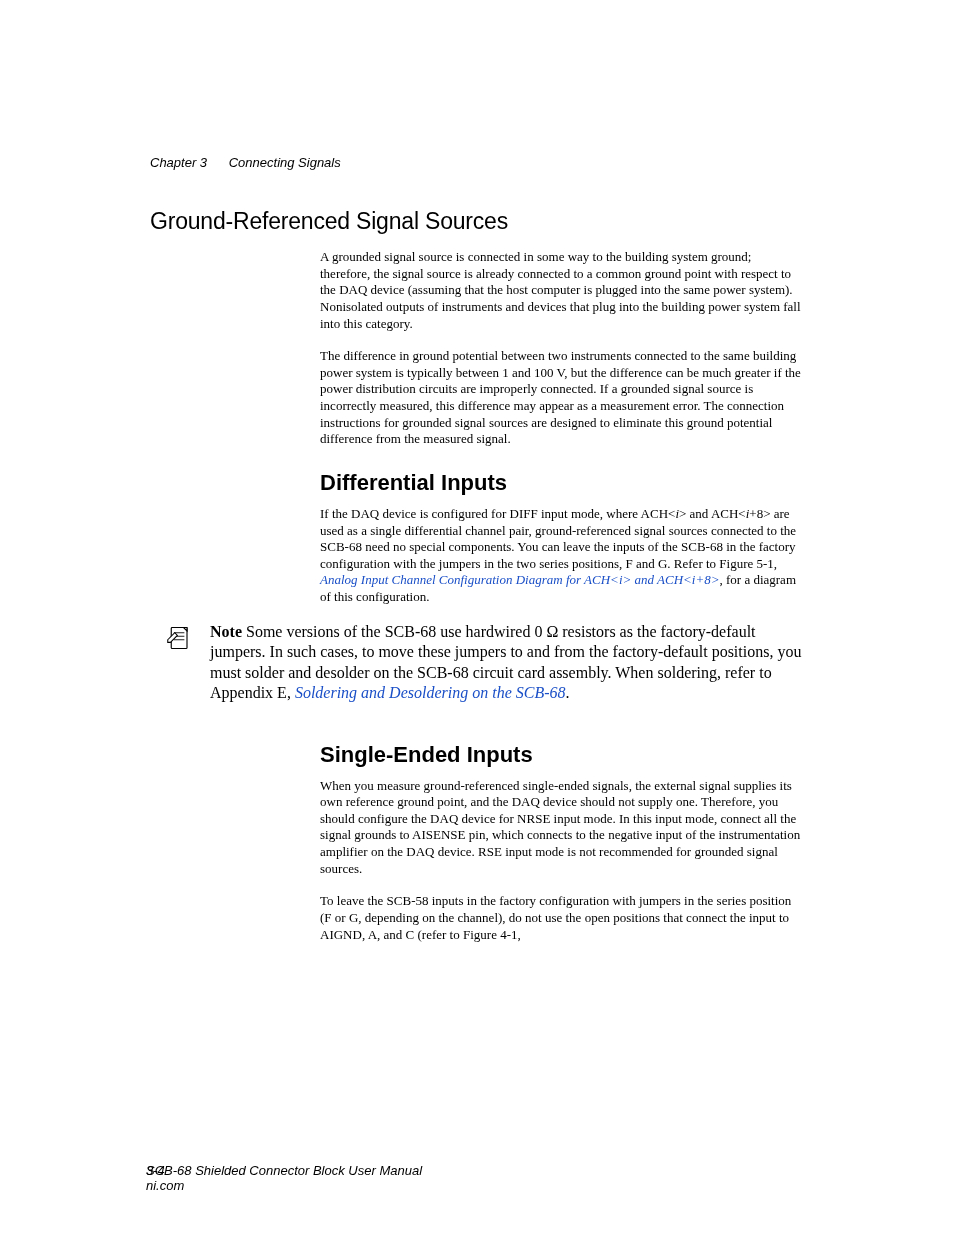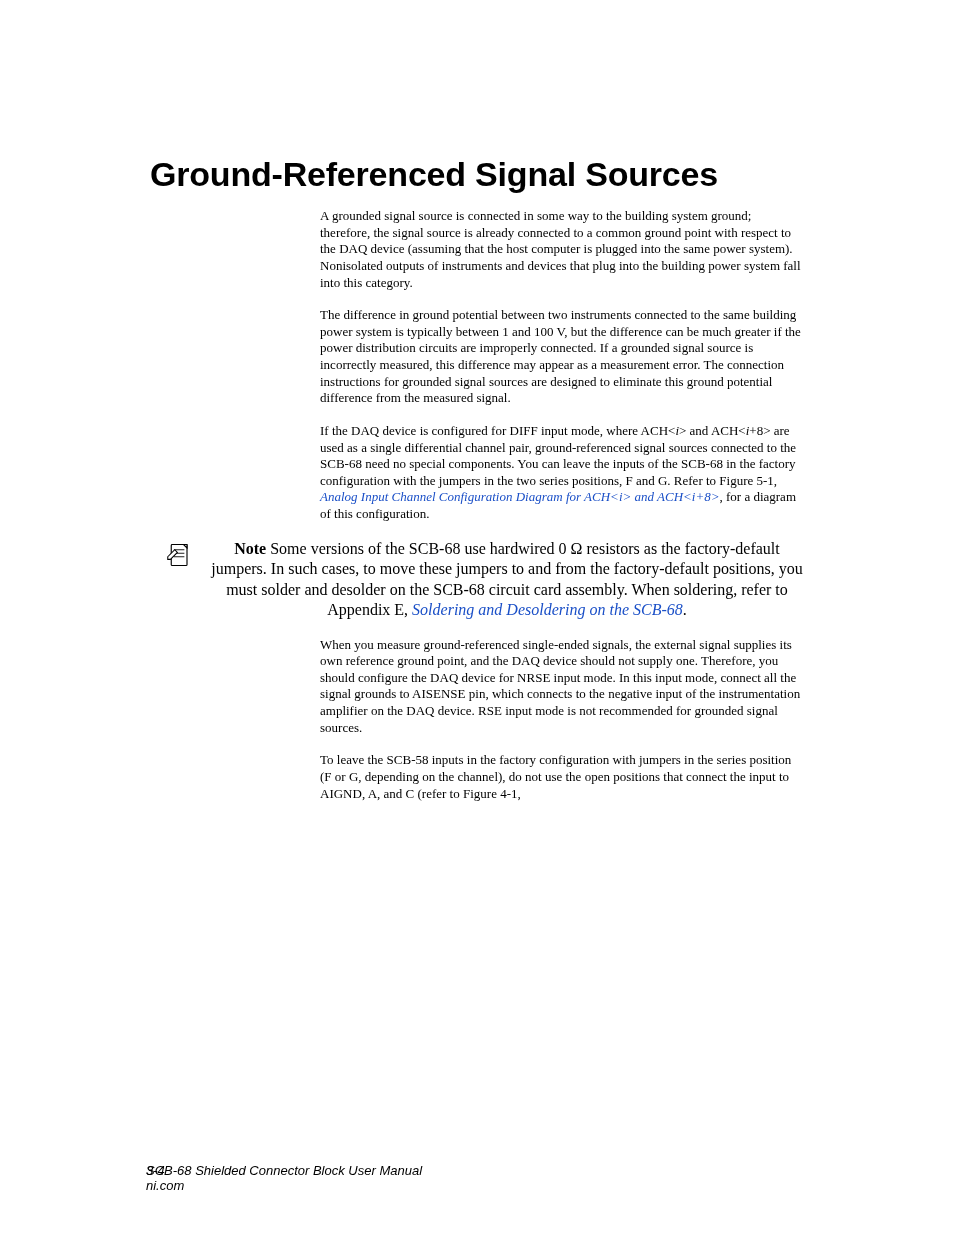--- a/index.html
+++ b/index.html
@@ -20,22 +20,22 @@
   .running-head {
     font-style: italic;
     font-size: 13px;
     font-family: Arial, Helvetica, sans-serif;
     margin-bottom: 38px;
     color: #000;
   }
   .running-head .chapnum { margin-right: 18px; }
   h1.section {
     font-family: Arial, Helvetica, sans-serif;
-    font-weight: 700;
-    font-size: 34px;
+    font-weight: 400;
+    font-size: 23px;
     letter-spacing: -0.2px;
     margin: 0 0 14px 0;
     font-stretch: condensed;
   }
   h2.subsection {
     font-family: Arial, Helvetica, sans-serif;
     font-weight: 700;
     font-size: 22px;
     margin: 22px 0 10px 170px;
     font-stretch: condensed;
@@ -43,21 +43,21 @@
   p.body {
     font-size: 13px;
     line-height: 1.28;
     margin: 0 0 16px 170px;
     text-align: left;
   }
   p.note-body {
     font-size: 16px;
     line-height: 1.28;
     margin: 0 0 16px 70px;
-    text-align: center;
+    text-align: left;
   }
   .link { color: #1a4fc7; font-style: italic; }
   .note-row {
     display: flex;
     align-items: flex-start;
     margin-top: 6px;
   }
   .note-icon {
     width: 60px;
     flex: 0 0 60px;
@@ -82,26 +82,31 @@
     position: absolute;
     left: 0; right: 0;
     text-align: left;
   }
 </style>
 </head>
 <body>
 
 <div class="page">
 
+  <div class="running-head">
+    <span class="chapnum">Chapter 3</span>
+    <span>Connecting Signals</span>
+  </div>
 
   <h1 class="section">Ground-Referenced Signal Sources</h1>
 
   <p class="body">A grounded signal source is connected in some way to the building system ground; therefore, the signal source is already connected to a common ground point with respect to the DAQ device (assuming that the host computer is plugged into the same power system). Nonisolated outputs of instruments and devices that plug into the building power system fall into this category.</p>
   <p class="body">The difference in ground potential between two instruments connected to the same building power system is typically between 1 and 100 V, but the difference can be much greater if the power distribution circuits are improperly connected. If a grounded signal source is incorrectly measured, this difference may appear as a measurement error. The connection instructions for grounded signal sources are designed to eliminate this ground potential difference from the measured signal.</p>
 
+  <h2 class="subsection">Differential Inputs</h2>
 
   <p class="body">
     <span>If the DAQ device is configured for DIFF input mode, where ACH&lt;</span><span class="ital">i</span><span>&gt; and ACH&lt;</span><span class="ital">i</span><span>+8&gt; are used as a single differential channel pair, ground-referenced signal sources connected to the SCB-68 need no special components. You can leave the inputs of the SCB-68 in the factory configuration with the jumpers in the two series positions, F and G. Refer to Figure 5-1, </span><span class="link">Analog Input Channel Configuration Diagram for ACH&lt;i&gt; and ACH&lt;i+8&gt;</span><span>, for a diagram of this configuration.</span>
   </p>
 
   <div class="note-row">
     <div class="note-icon">
       <svg width="28" height="28" viewBox="0 0 32 32">
         <rect x="6" y="4" width="18" height="24" rx="1" fill="none" stroke="#000" stroke-width="1.3"></rect>
         <path d="M20 4 L24 8 L24 4 Z" fill="#fff" stroke="#000" stroke-width="1.3"></path>
@@ -111,20 +116,21 @@
         <path d="M2 18 L10 10 L13 13 L5 21 L2 21 Z" fill="#fff" stroke="#000" stroke-width="1.2"></path>
       </svg>
     </div>
     <div style="flex:1">
       <p class="note-body" style="margin-left:0">
         <span class="note-label">Note</span><span>   Some versions of the SCB-68 use hardwired 0 Ω resistors as the factory-default jumpers. In such cases, to move these jumpers to and from the factory-default positions, you must solder and desolder on the SCB-68 circuit card assembly. When soldering, refer to Appendix E, </span><span class="link">Soldering and Desoldering on the SCB-68</span><span>.</span>
       </p>
     </div>
   </div>
 
+  <h2 class="subsection">Single-Ended Inputs</h2>
 
   <p class="body">When you measure ground-referenced single-ended signals, the external signal supplies its own reference ground point, and the DAQ device should not supply one. Therefore, you should configure the DAQ device for NRSE input mode. In this input mode, connect all the signal grounds to AISENSE pin, which connects to the negative input of the instrumentation amplifier on the DAQ device. RSE input mode is not recommended for grounded signal sources.</p>
 
   <p class="body">
     <span>To leave the SCB-58 inputs in the factory configuration with jumpers in the series position (F or G</span><span class="ital">,</span><span> depending on the channel), do not use the open positions that connect the input to AIGND, A, and C (refer to Figure 4-1,</span>
   </p>
 
 </div>
 
 <div class="footer">

